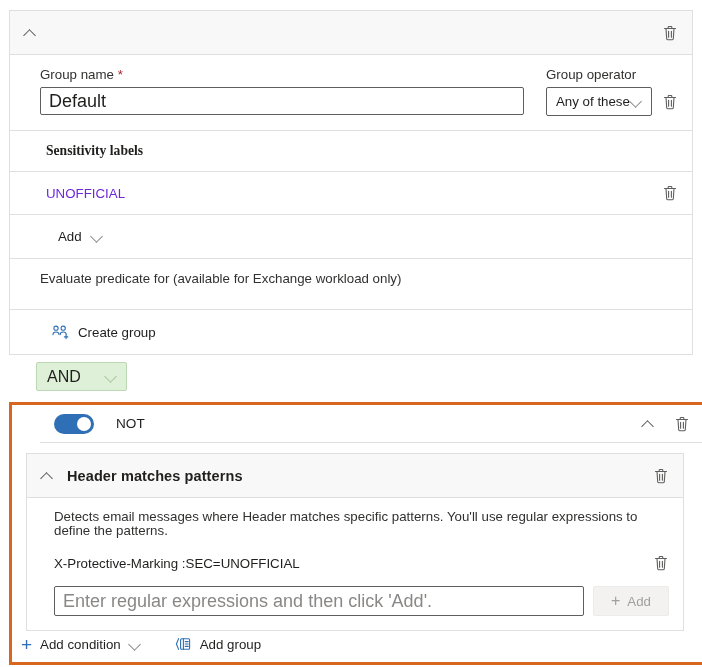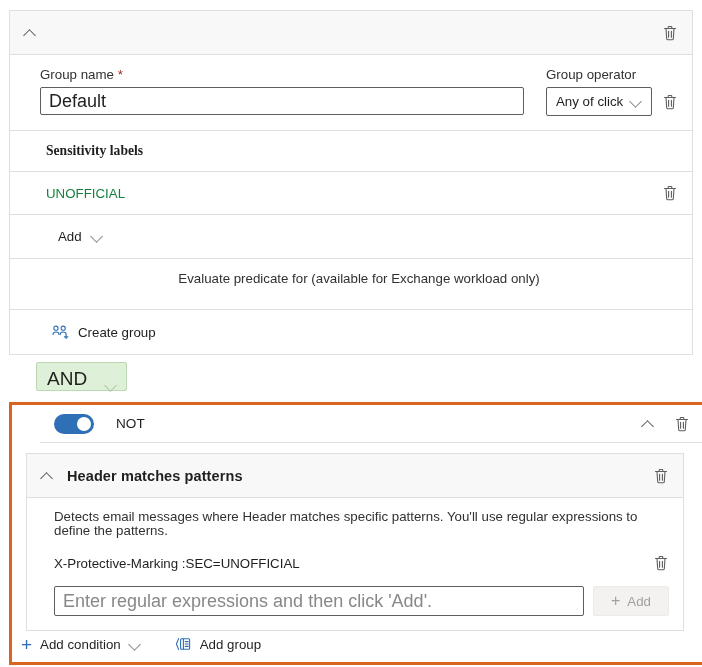--- a/index.html
+++ b/index.html
@@ -111,33 +111,33 @@
     padding: 12px 14px 12px 36px;
     font-size: 13.6px;
     font-weight: bold;
     color: #201f1e;
     font-family: Liberation Serif, serif;
   }
   .label-row {
     display: flex; align-items: center;
     padding: 12px 14px 12px 36px;
     font-size: 13.3px;
-    color: #15803d;
+    color: #6d28d9;
     min-height: 40px;
   }
   .add-row {
     display: flex; align-items: center;
     padding: 14px 14px 14px 48px;
     font-size: 13.3px;
     color: #201f1e;
     min-height: 42px;
   }
   .add-row .chev-dn { margin-left: 9px; }
 
-  .pred-block { padding: 12px 14px 11px 30px; text-align: center; }
+  .pred-block { padding: 12px 14px 11px 30px; }
   .pred-text { font-size: 13.3px; color: #323130; margin-bottom: 12px; }
   .radios { display: flex; align-items: center; gap: 0; }
   .radio-item { display: flex; align-items: center; margin-right: 26px; }
   .radio {
     width: 17px; height: 17px; border-radius: 50%;
     border: 1.4px solid #605e5c; background: #fff;
     display: inline-block; position: relative; flex: none;
   }
   .radio.sel { border-color: #0078d4; border-width: 1.4px; }
   .radio.sel::after {
@@ -153,23 +153,23 @@
   }
   .cg-text { font-size: 13.3px; color:#201f1e; margin-left: 9px; }
 
   
   #and-operator {
     position: absolute; left: 36px; top: 362px;
     width: 91px; height: 29px;
     background: #dff0d8;
     border: 1px solid #bcd7b4;
     border-radius: 2px;
-    display: flex; align-items: flex-end;
+    display: flex; align-items: center;
     padding: 0 7px 0 10px;
-    font-size: 19px;
+    font-size: 16px;
     color: #201f1e;
   }
   #and-operator .chev-dn { margin-left: auto; }
   #and-operator .chev-dn::before { border-color:#a9c6a0; }
 
   
   #not-block {
     position: absolute; left: 9px; top: 402px;
     width: 693px; height: 263px;
     border: 3px solid #d9661f;
@@ -259,21 +259,21 @@
 
     <div class="grp-row row-sep">
       <div>
         <span class="field-label"><span>Group name</span> <span class="req">*</span></span>
         <input class="text-input" id="group-name-input" type="text" value="Default" style="">
       </div>
       <span class="spacer"></span>
       <div style="margin-right:10px;">
         <span class="field-label">Group operator</span>
         <div class="select-box">
-          <span>Any of click</span>
+          <span>Any of these</span>
           <span class="chev-dn"></span>
         </div>
       </div>
       <span class="trash" style="margin-top:26px;">
         <svg width="16" height="18" viewBox="0 0 16 18" fill="none" aria-hidden="true">
           <path d="M2.5 4.5h11M6.2 4.5V3.2c0-.4.3-.7.7-.7h2.2c.4 0 .7.3.7.7v1.3M4 4.5l.7 10.3c0 .5.4.9.9.9h4.8c.5 0 .9-.4.9-.9L12 4.5" stroke="#605e5c" stroke-width="1.1" stroke-linecap="round" stroke-linejoin="round"></path>
           <path d="M6.6 7.3v6M9.4 7.3v6" stroke="#605e5c" stroke-width="1.1" stroke-linecap="round"></path>
         </svg>
       </span>
     </div>

